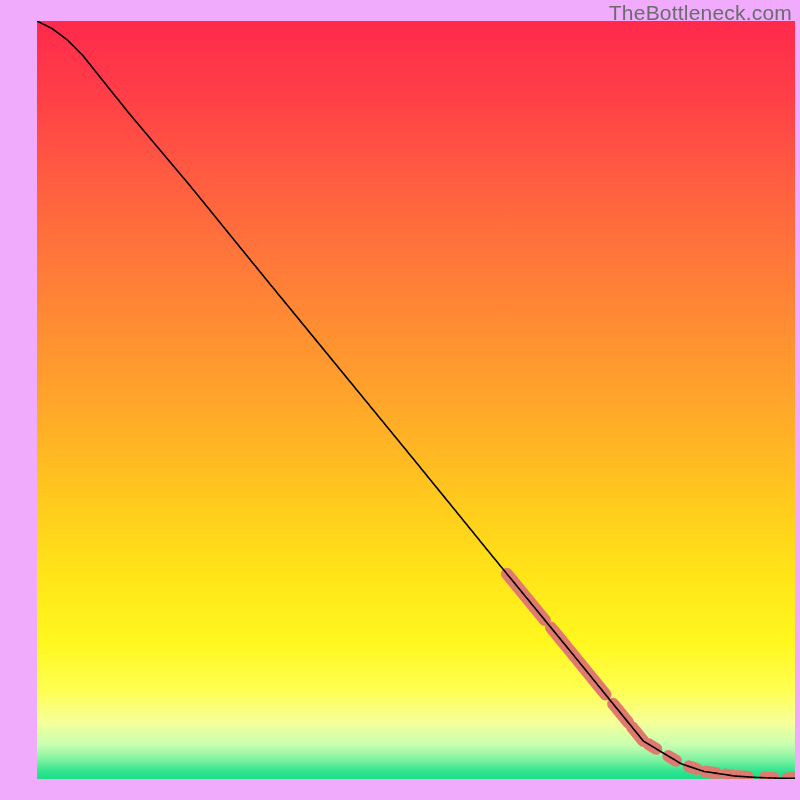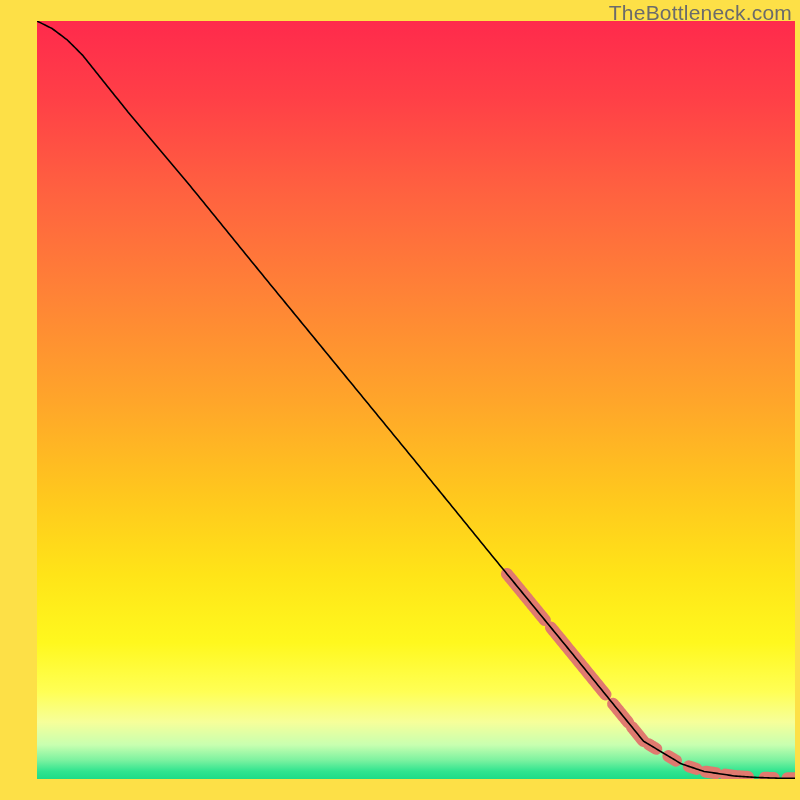--- a/index.html
+++ b/index.html
@@ -8,21 +8,21 @@
     width: 800px;
     height: 800px;
     background: #000;
     overflow: hidden;
     font-family: Arial, Helvetica, sans-serif;
   }
   .stage {
     position: relative;
     width: 800px;
     height: 800px;
-    background: #fde047;
+    background: #f0abfc;
   }
   .plot {
     position: absolute;
     left: 37px;
     top: 21px;
     width: 758px;
     height: 758px;
   }
   .watermark {
     position: absolute;

